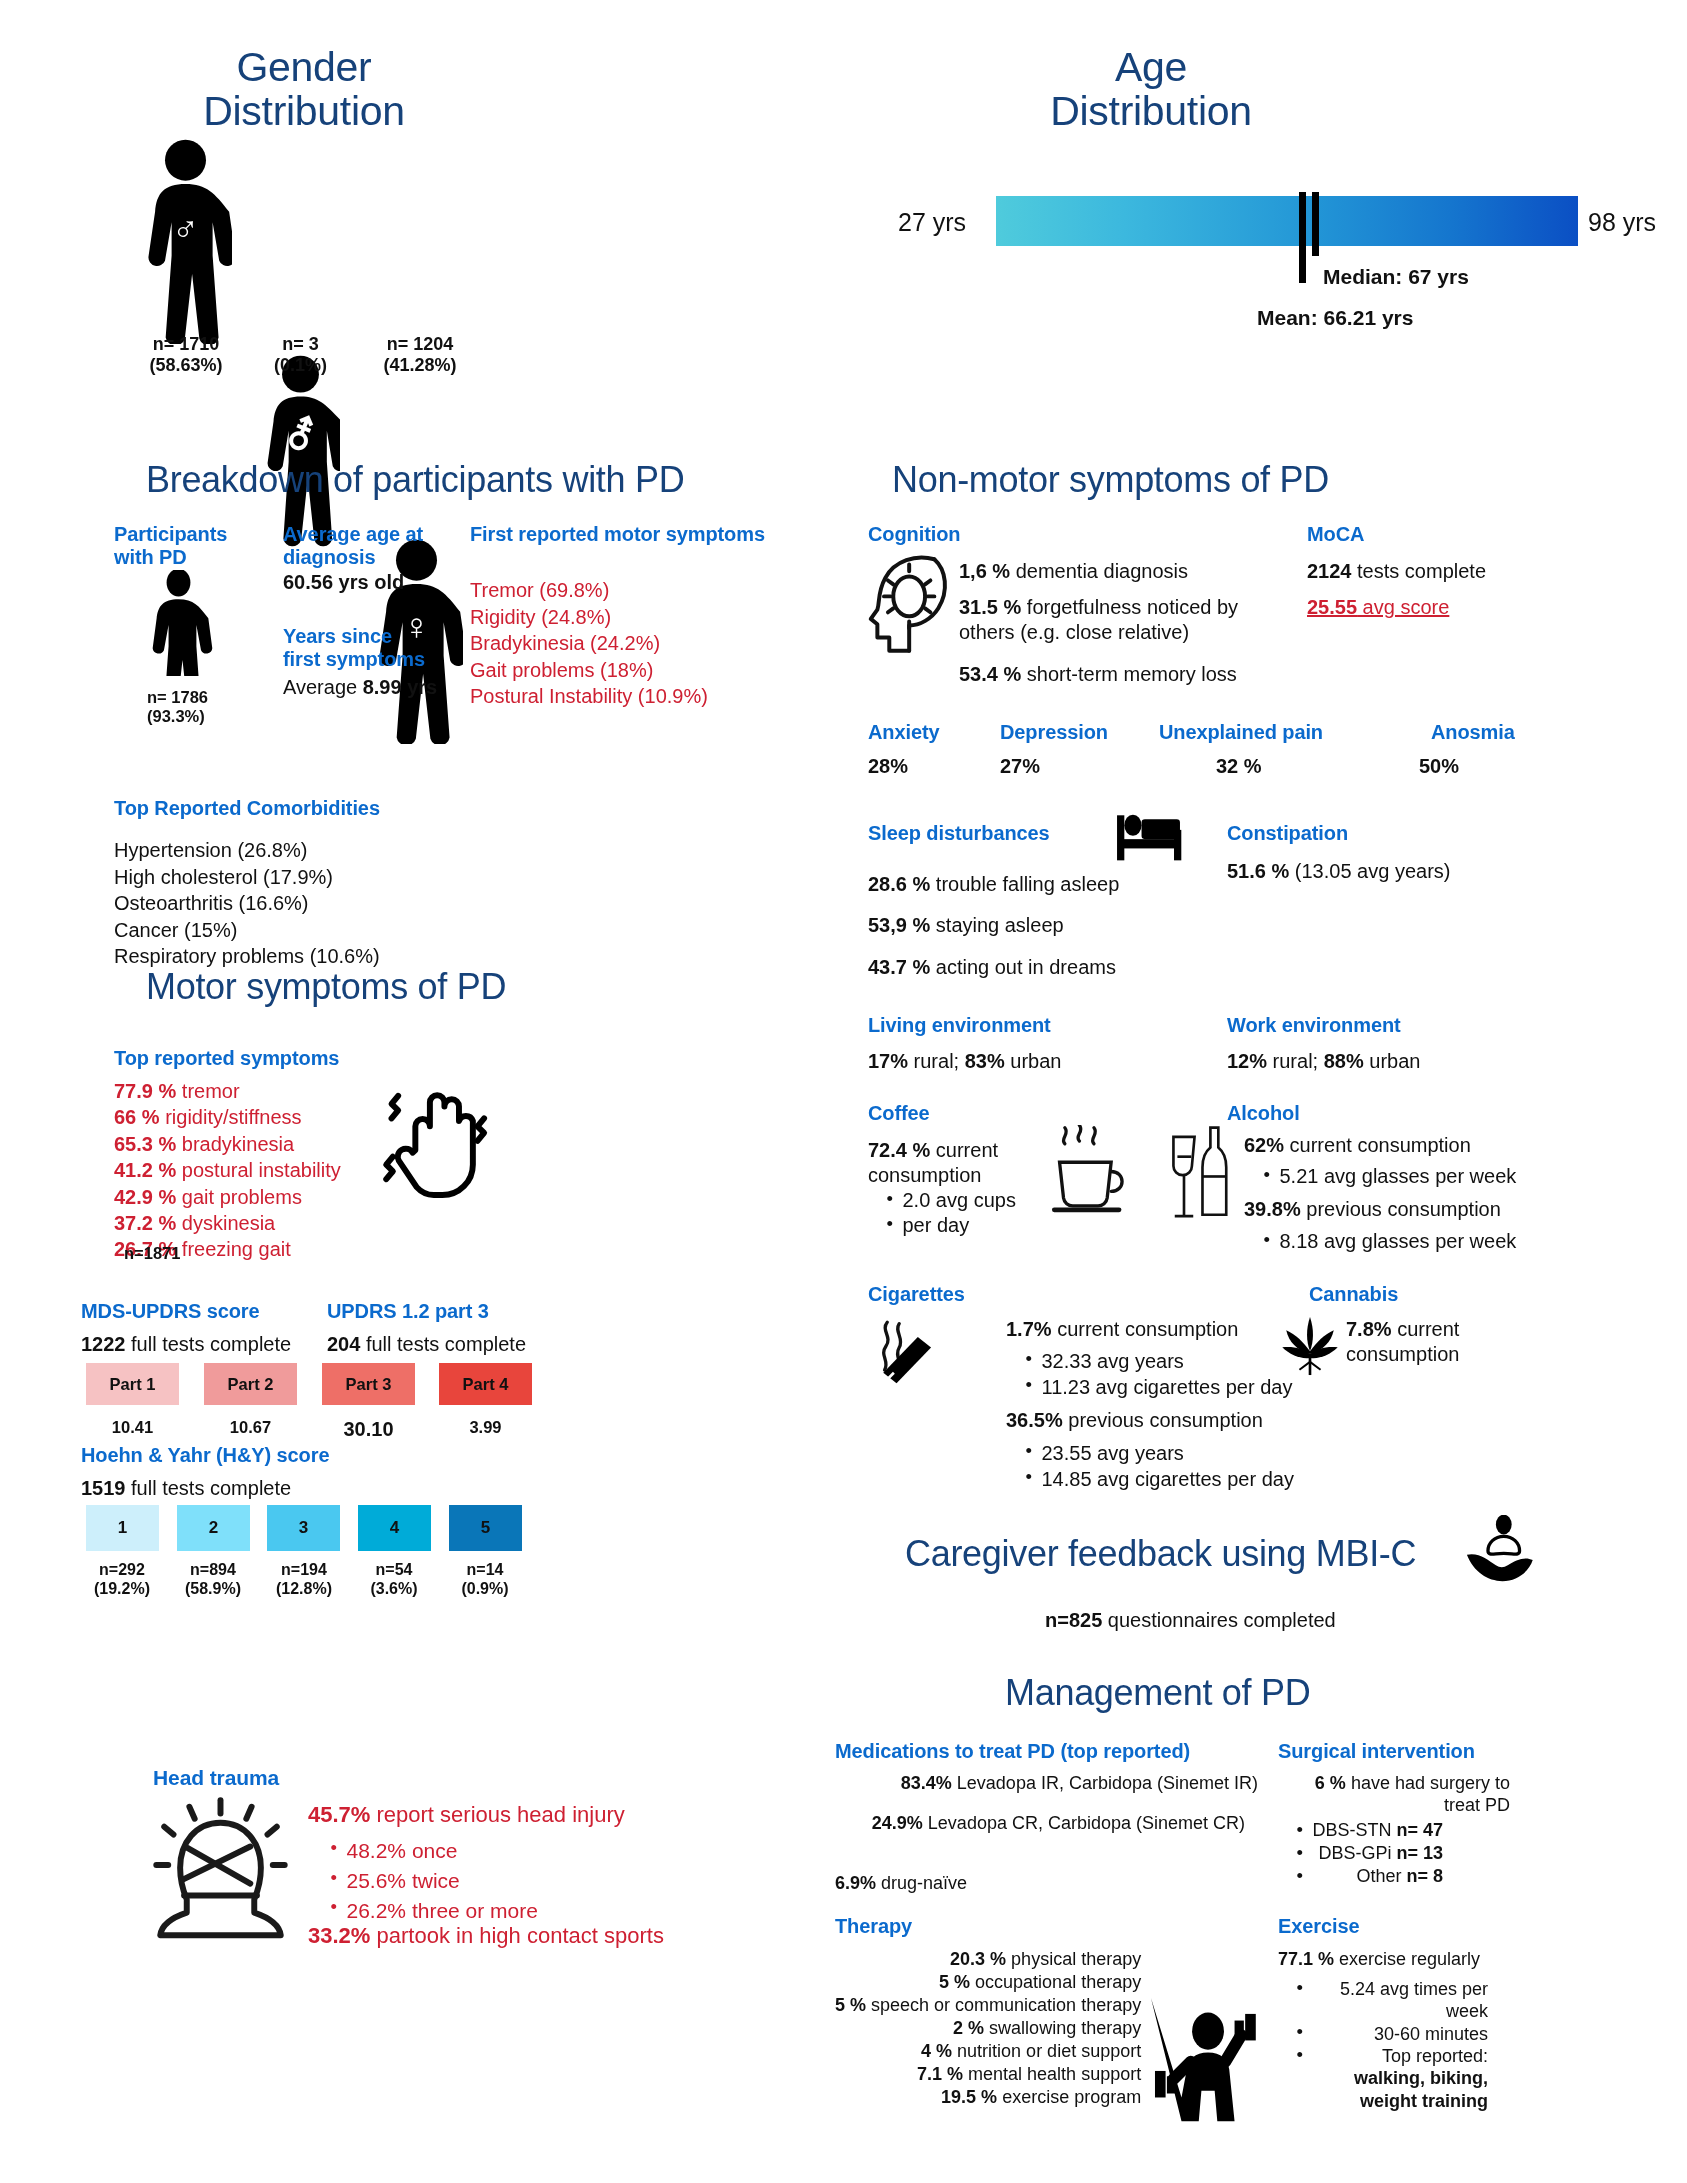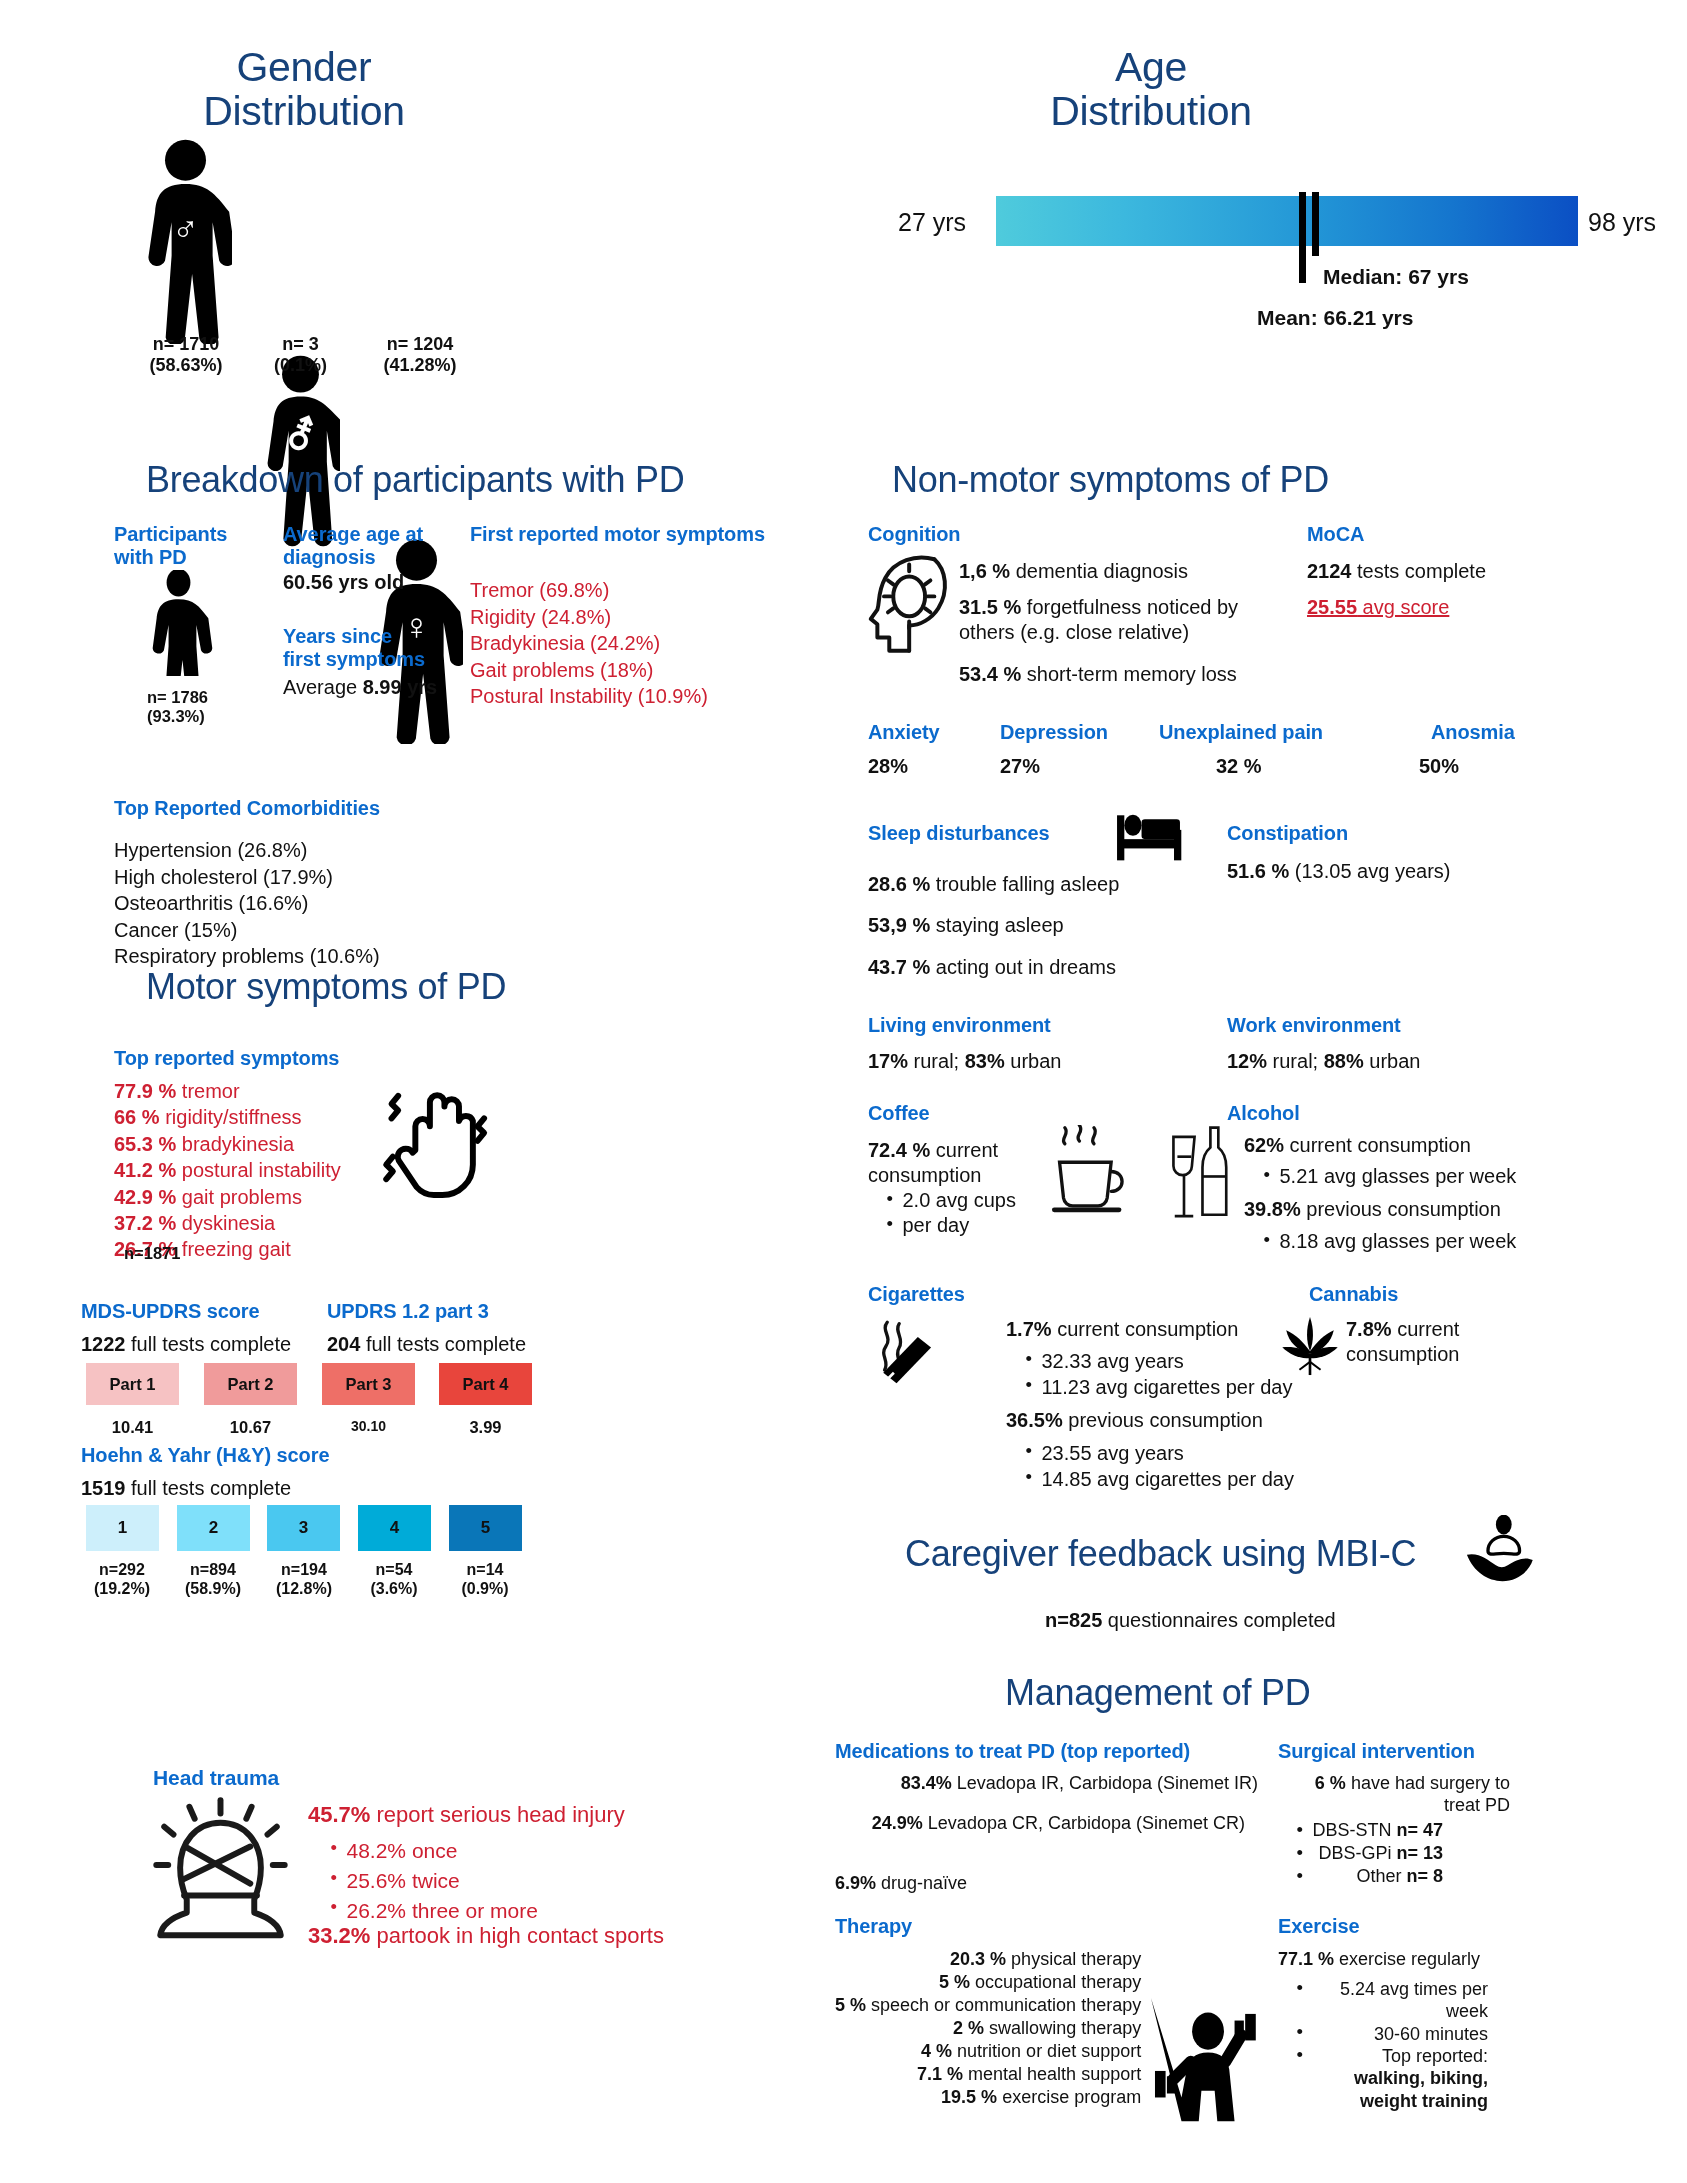--- a/index.html
+++ b/index.html
@@ -232,21 +232,21 @@
   </div>
 <div class="abs partbox" style="left:322px; top:1363px; width:93px; height:42px; background:#EE6F67;">
   <span>Part 3</span>
   </div>
 <div class="abs partbox" style="left:439px; top:1363px; width:93px; height:42px; background:#E8453C;">
   <span>Part 4</span>
   </div>
 
 <div class="abs tinyc" style="left:86px; top:1418px; width:93px; font-size:16.5px;">10.41</div>
 <div class="abs tinyc" style="left:204px; top:1418px; width:93px; font-size:16.5px;">10.67</div>
-<div class="abs tinyc" style="left:322px; top:1418px; width:93px; font-size:14px;">30.10</div>
+<div class="abs tinyc" style="left:322px; top:1418px; width:93px; font-size:20px;">30.10</div>
 <div class="abs tinyc" style="left:439px; top:1418px; width:93px; font-size:16.5px;">3.99</div>
 
 <div class="abs subhead" style="left:81px; top:1444px;">Hoehn &amp; Yahr (H&amp;Y) score</div>
 <div class="abs body" style="left:81px; top:1476px;">
   <b>1519</b><span> full tests complete</span>
 </div>
 
 <div class="abs hybox" style="left:86px; top:1505px; width:73px; height:46px; background:#CDEFFB;">
   <span>1</span>
   </div>

